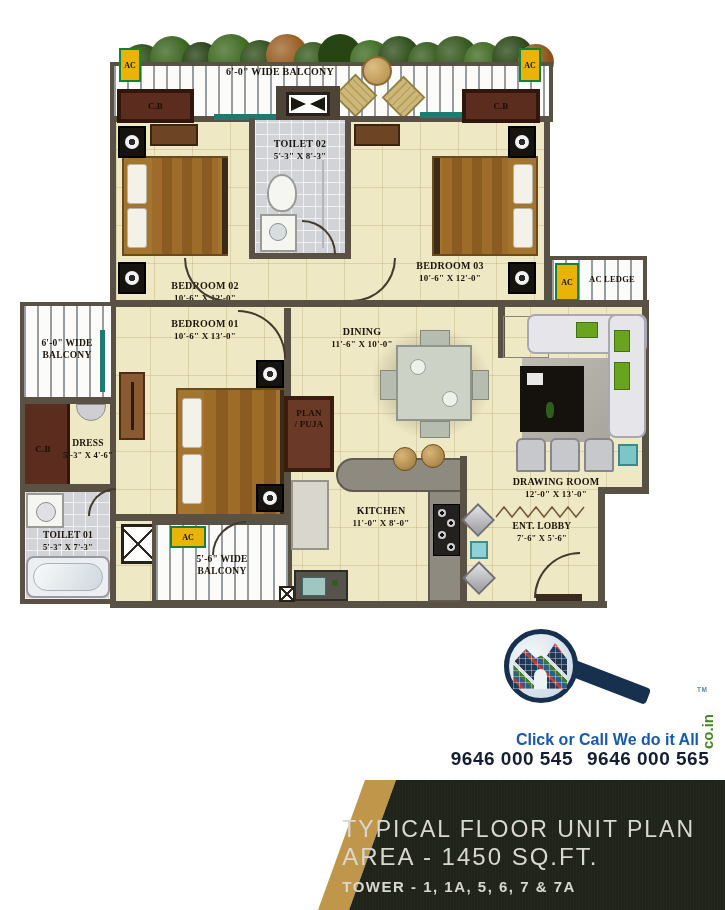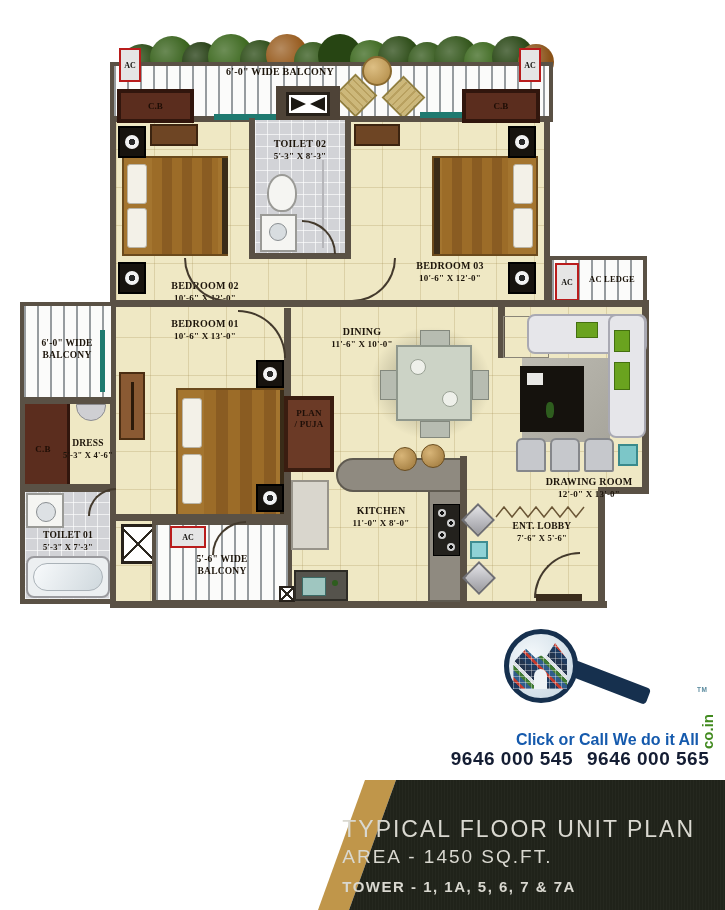--- a/index.html
+++ b/index.html
@@ -14,21 +14,21 @@
     background-image:repeating-linear-gradient(90deg,#979c9f 0 2px,transparent 2px 13px);
     border:4px solid #5a5145;box-sizing:border-box;}
   .tile{background-color:#d2d3d7;
     background-image:repeating-linear-gradient(0deg,rgba(255,255,255,.65) 0 1px,transparent 1px 12px),
                      repeating-linear-gradient(90deg,rgba(255,255,255,.65) 0 1px,transparent 1px 12px);}
   .lbl{position:absolute;text-align:center;color:#1c140a;font-weight:bold;font-size:10px;
        line-height:1.25;letter-spacing:.2px;}
   .lbl .d{font-size:9px;}
   .cbbox{position:absolute;background:#5b2d1e;border:4px solid #31160d;color:#1e0d05;font-weight:bold;
        display:flex;align-items:center;justify-content:center;font-size:9px;box-sizing:border-box;}
-  .acbox{position:absolute;background:#e5e5e5;border:2px solid #b91c1c;color:#15130f;font-weight:bold;
+  .acbox{position:absolute;background:#eab308;border:2px solid #15803d;color:#15130f;font-weight:bold;
        font-size:8px;display:flex;align-items:center;justify-content:center;box-sizing:border-box;}
   .spk{position:absolute;width:28px;height:32px;background:#17130e;border:2px solid #000;
        display:flex;align-items:center;justify-content:center;box-sizing:border-box;}
   .spk::after{content:"";width:14px;height:14px;border-radius:50%;
        background:radial-gradient(circle,#2a2a2a 0 3px,#f2f2f2 3px 7px);}
   .tree{position:absolute;border-radius:50%;}
   .arc{position:absolute;border:0 solid #43392c;box-sizing:border-box;}
   .xbox{position:absolute;background:
      linear-gradient(45deg,transparent calc(50% - 1px),#2c2820 calc(50% - 1px) calc(50% + 1px),transparent calc(50% + 1px)),
      linear-gradient(-45deg,transparent calc(50% - 1px),#2c2820 calc(50% - 1px) calc(50% + 1px),transparent calc(50% + 1px)),
@@ -284,21 +284,21 @@
     <div class="abs" style="left:520px;top:366px;width:64px;height:66px;background:#15120d;">
       <div class="abs" style="left:7px;top:7px;width:16px;height:12px;background:#e8e8e4;"></div>
       <div class="abs" style="left:26px;top:36px;width:8px;height:16px;border-radius:40%;background:#2e5d1e;"></div>
     </div>
     <div class="abs" style="left:516px;top:438px;width:102px;height:36px;">
       <div class="abs" style="left:0;top:0;width:30px;height:34px;background:#c6c8cc;border:2px solid #85878b;border-radius:6px 6px 2px 2px;box-sizing:border-box;"></div>
       <div class="abs" style="left:34px;top:0;width:30px;height:34px;background:#c6c8cc;border:2px solid #85878b;border-radius:6px 6px 2px 2px;box-sizing:border-box;"></div>
       <div class="abs" style="left:68px;top:0;width:30px;height:34px;background:#c6c8cc;border:2px solid #85878b;border-radius:6px 6px 2px 2px;box-sizing:border-box;"></div>
     </div>
     <div class="abs" style="left:618px;top:444px;width:20px;height:22px;background:#7cc6c8;border:2px solid #3a8a8c;box-sizing:border-box;"></div>
-    <div class="lbl" style="left:535px;top:476px;width:108px;">
+    <div class="lbl" style="left:502px;top:476px;width:108px;">
       <div>DRAWING ROOM</div>
         <div class="d">12'-0" X 13'-0"</div>
     </div>
 
     <svg class="abs" style="left:494px;top:504px;" width="92" height="16">
       <polyline points="2,13 10,3 18,13 26,3 34,13 42,3 50,13 58,3 66,13 74,3 82,13 90,3" fill="none" stroke="#6b5636" stroke-width="1.5"></polyline>
     </svg>
     <div class="lbl" style="left:502px;top:521px;width:80px;font-size:9.5px;">
       <div>ENT. LOBBY</div>
         <div class="d" style="font-size:8.5px;">7'-6" X 5'-6"</div>
@@ -333,18 +333,18 @@
   </div>
 
   <div class="abs" style="left:0;top:780px;width:725px;height:130px;">
     <div class="abs" style="left:0;top:0;width:725px;height:130px;background:#c0964a;
          clip-path:polygon(365px 0,396px 0,349px 130px,318px 130px);"></div>
     <div class="abs" style="left:0;top:0;width:725px;height:130px;
          background:repeating-linear-gradient(90deg,rgba(255,255,255,.025) 0 1px,transparent 1px 3px),#20231a;
          clip-path:polygon(396px 0,725px 0,725px 130px,349px 130px);"></div>
     <div class="abs" style="right:30px;top:36px;text-align:left;">
       <div class="footer-line" style="font-size:23px;letter-spacing:2px;line-height:27px;">TYPICAL FLOOR UNIT PLAN</div>
-      <div class="footer-line" style="font-size:19px;letter-spacing:2px;line-height:27px;">AREA - 1450 SQ.FT.</div>
+      <div class="footer-line" style="font-size:24px;letter-spacing:2px;line-height:27px;">AREA - 1450 SQ.FT.</div>
       <div class="footer-line" style="font-size:15px;letter-spacing:1.5px;margin-top:8px;font-weight:bold;">TOWER - 1, 1A, 5, 6, 7 &amp; 7A</div>
     </div>
   </div>
 
 </div>
 
 </body></html>

